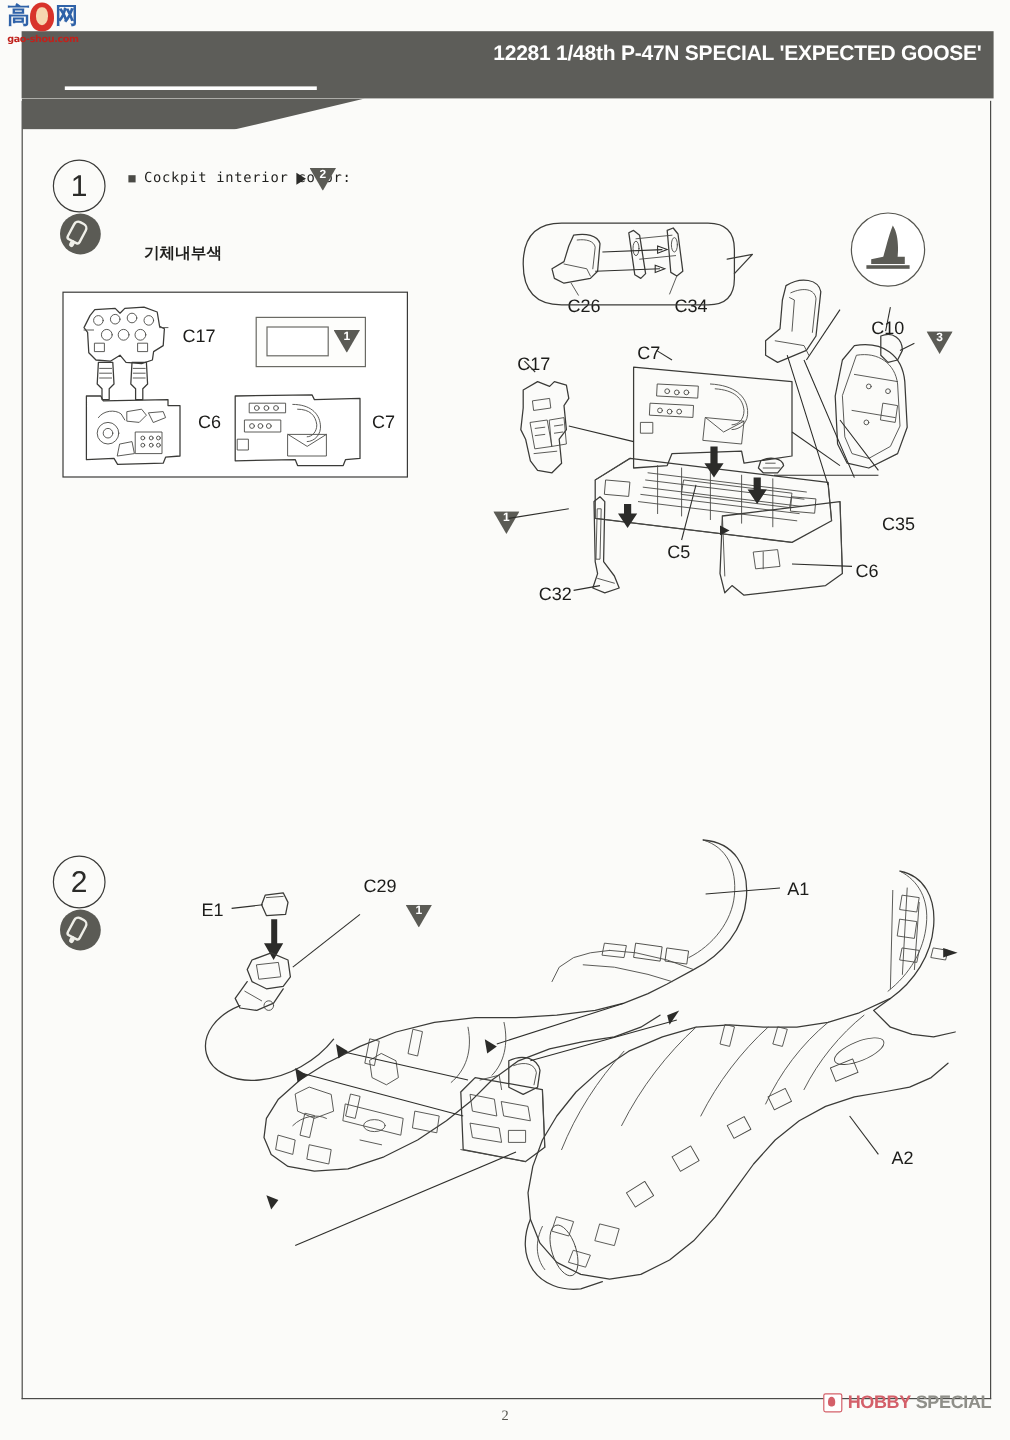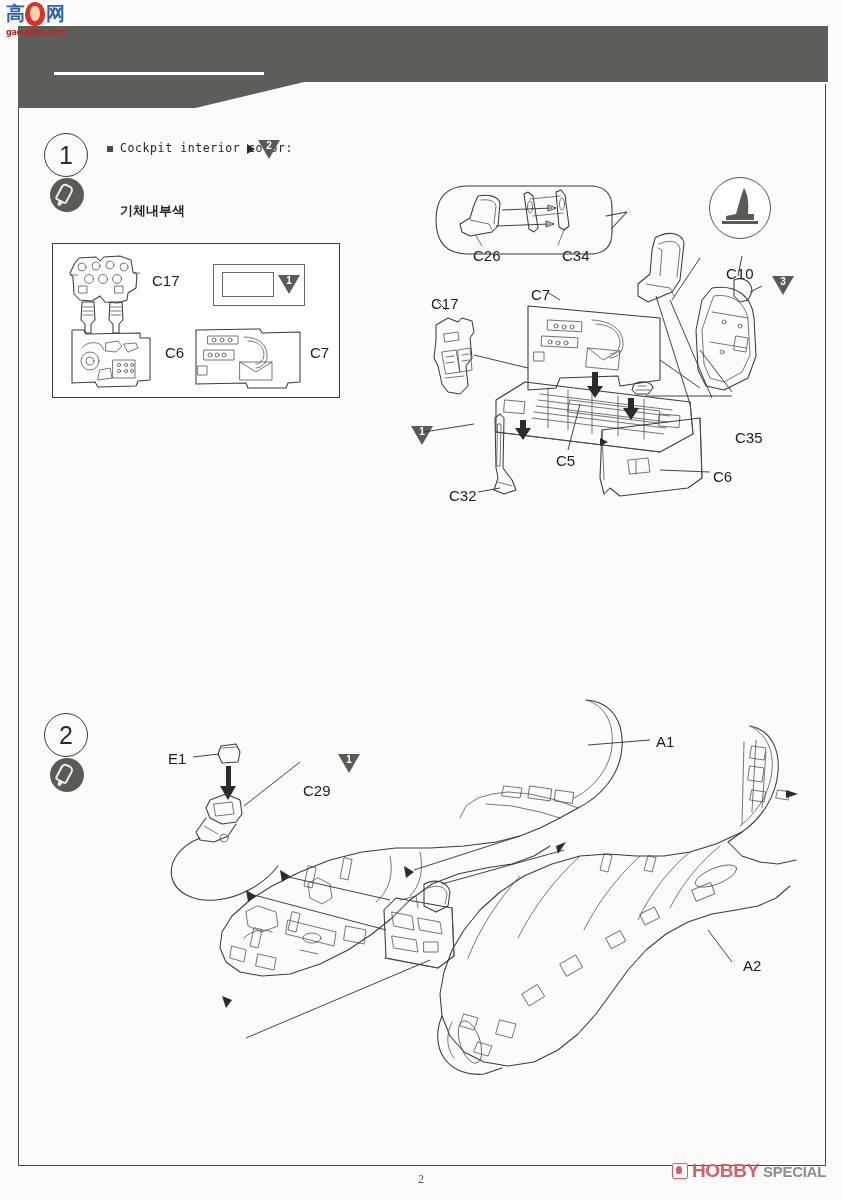--- a/index.html
+++ b/index.html
@@ -334,40 +334,41 @@
     position: absolute;
     left: 3px;
     top: 2px;
     width: 6px;
     height: 8px;
     background: #d4606a;
     border-radius: 50% 50% 40% 40%;
   }
   .hs-wm .hs-t1 {
     font-family: "Liberation Sans", sans-serif;
-    font-size: 19px;
+    font-size: 15px;
     font-weight: bold;
     color: #d4606a;
     letter-spacing: -0.3px;
   }
   .hs-wm .hs-t2 {
     font-family: "Liberation Sans", sans-serif;
     font-size: 15px;
     font-weight: bold;
     color: #8f8f89;
     letter-spacing: -0.3px;
   }
 </style>
 </head>
 <body>
 
 <div id="page">
 
   <div class="header-band"></div>
   <div class="manual-underline"></div>
+  <div class="kit-title">12281 1/48th P-47N SPECIAL 'EXPECTED GOOSE'</div>
 
   <div class="logo-wm">
     <span class="cjk c1">高</span>
     <span class="flame"></span>
     <span class="cjk c2">网</span>
     <span class="dom">gao-shou.com</span>
   </div>
 
   <div class="page-frame"></div>
 
@@ -412,21 +413,21 @@
   <div class="tri-badge" style="left:411px; top:426px;">1</div>
   <div class="tri-badge" style="left:772px; top:276px;">3</div>
 
   <div class="step-num" style="left:44px; top:713px;">2</div>
   <div class="paint-badge" style="left:50px; top:758px;">
     <span class="brush"></span>
     <span class="tip"></span>
   </div>
 
   <div class="part-label" style="left:168px; top:750px;">E1</div>
-  <div class="part-label" style="left:303px; top:782px;">C29</div>
+  <div class="part-label" style="left:303px; top:730px;">C29</div>
   <div class="tri-badge" style="left:338px; top:754px;">1</div>
   <div class="part-label" style="left:656px; top:733px;">A1</div>
   <div class="part-label" style="left:733px; top:957px;margin-left:10px;">A2</div>
 
   <svg class="art" viewBox="0 0 842 1200">
 
     <g>
       <path class="ln" d="M75 263 L79 258 L96 257 L100 261 L104 257 L120 256 L131 260 L133 272 L137 274
                           L136 288 L128 293 L127 300 L118 303 L105 302 L100 296 L92 301 L80 300 L74 294
                           L73 277 L70 273 Z"></path>

